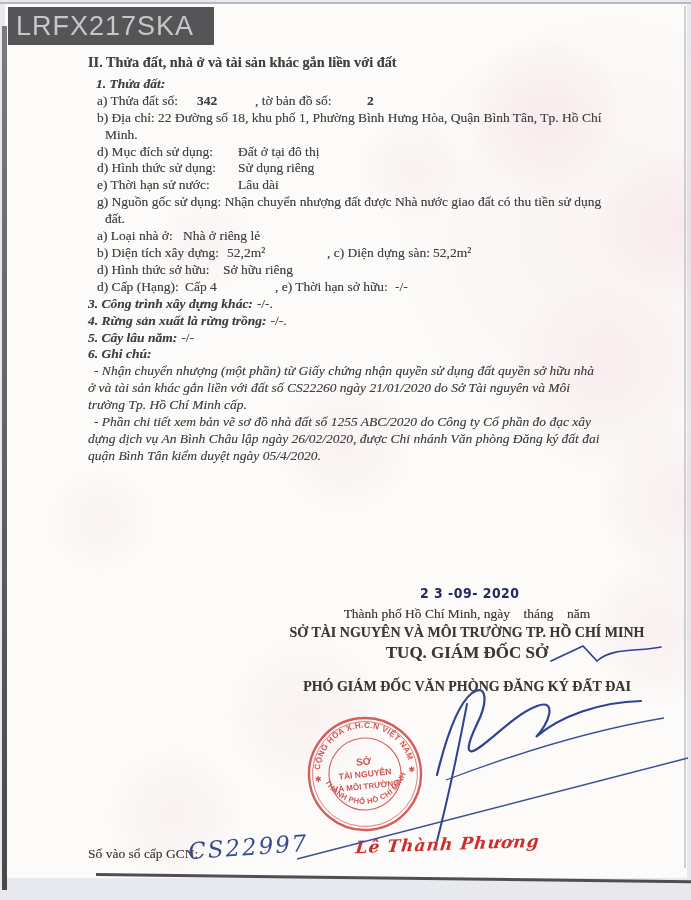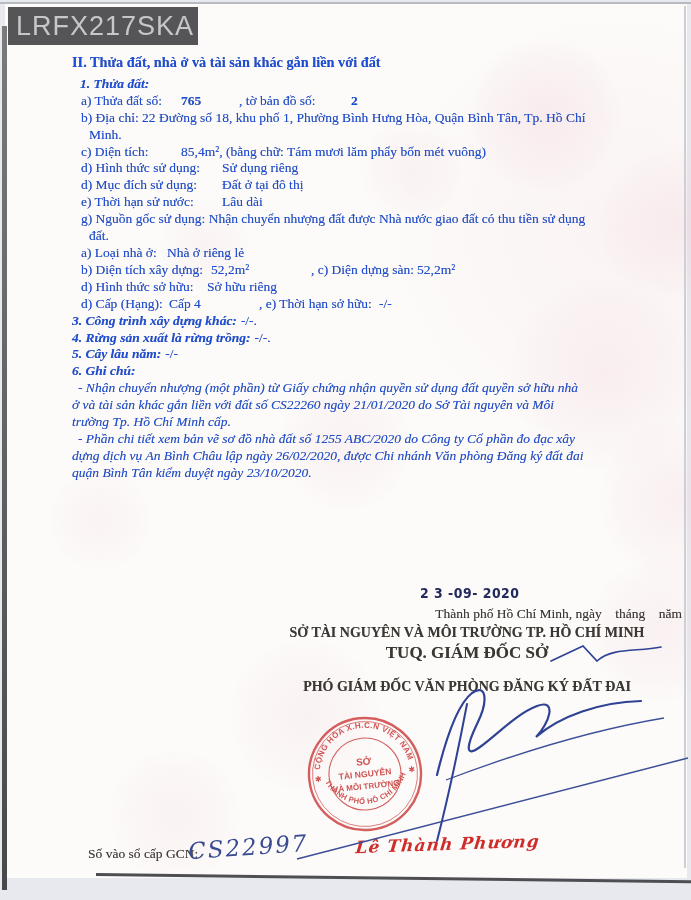--- a/index.html
+++ b/index.html
@@ -18,26 +18,26 @@
   .edge-bottom{position:absolute;left:96px;top:873px;width:596px;height:3px;background:#4e4e52;
     transform:rotate(0.7deg);transform-origin:left center;z-index:2;}
   
   .blob{position:absolute;border-radius:50%;z-index:1;pointer-events:none;
     background:radial-gradient(circle, rgba(240,198,210,0.50) 0%, rgba(240,198,210,0.20) 55%, rgba(240,198,210,0) 75%);}
   
   .wm-tag{
     position:absolute;left:8px;top:7px;z-index:10;
     background:rgba(70,70,73,0.92);color:#c6c7c9;
     font-family:"Liberation Sans", sans-serif;
-    font-size:27px;line-height:38px;padding:0 4px 0 8px;letter-spacing:1px;
+    font-size:27px;line-height:38px;padding:0 20px 0 8px;letter-spacing:1px;
   }
   
   .doc{
-    position:absolute;left:72px;top:54px;width:514px;z-index:3;
-    font-size:13.5px;line-height:16.9px;color:#1d4ed8;
+    position:absolute;left:88px;top:54px;width:514px;z-index:3;
+    font-size:13.5px;line-height:16.9px;color:#404040;
     text-shadow:0 0 0.5px rgba(62,58,54,0.45);
   }
   .sec-title{font-weight:bold;font-size:14.3px;}
   .h-bi{font-weight:bold;font-style:italic;}
   .h1{padding-left:8px;margin-top:5px;}
   .item{padding-left:17px;text-indent:-8px;}
   .note-p{text-indent:6px;font-style:italic;}
   .lbl{display:inline-block;text-indent:0;}
   .w-a1{width:100px;} .w-a2{width:58px;font-weight:bold;} .w-a3{width:112px;}
   .w-c{width:100px;}
@@ -52,21 +52,21 @@
   .signing{
     position:absolute;left:252px;top:586px;width:430px;z-index:3;
     text-align:center;color:#3b3833;text-shadow:0 0 0.5px rgba(59,56,51,0.45);
   }
   .stamp-date{
     position:absolute;left:168px;top:0;
     font-family:"DejaVu Sans", sans-serif;font-weight:bold;
     font-size:12.5px;color:#232a5e;letter-spacing:0.5px;transform:scaleY(1.08);
     text-shadow:none;
   }
-  .place-line{padding-top:20px;font-size:13.5px;white-space:pre;text-align:right;}
+  .place-line{padding-top:20px;font-size:13.5px;white-space:pre;}
   .agency-line{margin-top:3px;font-weight:bold;font-size:14px;}
   .tuq-line{margin-top:2px;font-weight:bold;font-size:17px;}
   .deputy-line{margin-top:16px;font-weight:bold;font-size:14px;}
   
   .seal{position:absolute;left:301px;top:710px;width:128px;height:128px;z-index:4;
     transform:rotate(-6deg);opacity:0.92;}
   
   .signer-name{
     position:absolute;left:356px;top:834px;z-index:5;
     font-family:"DejaVu Serif", serif;font-style:italic;font-weight:bold;
@@ -105,40 +105,39 @@
 <div class="blob" style="left:230px;top:640px;width:150px;height:150px;opacity:.35;"></div>
 <div class="blob" style="left:110px;top:750px;width:130px;height:130px;opacity:.35;"></div>
 <div class="blob" style="left:50px;top:470px;width:100px;height:100px;opacity:.3;"></div>
 
 <div class="wm-tag">LRFX217SKA</div>
 
 <div class="doc">
   <div class="sec-title">II. Thửa đất, nhà ở và tài sản khác gắn liền với đất</div>
 
   <div class="h-bi h1">1. Thửa đất:</div>
-  <div class="item"><span class="lbl w-a1">a) Thửa đất số:</span><span class="lbl w-a2">765</span><span class="lbl w-a3">, tờ bản đồ số:</span><span class="bold">2</span></div>
+  <div class="item"><span class="lbl w-a1">a) Thửa đất số:</span><span class="lbl w-a2">342</span><span class="lbl w-a3">, tờ bản đồ số:</span><span class="bold">2</span></div>
   <div class="item">b) Địa chỉ: 22 Đường số 18, khu phố 1, Phường Bình Hưng Hòa, Quận Bình Tân, Tp. Hồ Chí Minh.</div>
-  <div class="item"><span class="lbl w-c">c) Diện tích:</span><span>85,4m², (bằng chữ: Tám mươi lăm phẩy bốn mét vuông)</span></div>
+  <div class="item"><span class="lbl w-duse">d) Mục đích sử dụng:</span><span>Đất ở tại đô thị</span></div>
   <div class="item"><span class="lbl w-duse">d) Hình thức sử dụng:</span><span>Sử dụng riêng</span></div>
-  <div class="item"><span class="lbl w-duse">d) Mục đích sử dụng:</span><span>Đất ở tại đô thị</span></div>
   <div class="item"><span class="lbl w-duse">e) Thời hạn sử nước:</span><span>Lâu dài</span></div>
   <div class="item">g) Nguồn gốc sử dụng: Nhận chuyển nhượng đất được Nhà nước giao đất có thu tiền sử dụng đất.</div>
 
   <div class="item"><span class="lbl w-ha">a) Loại nhà ở:</span><span>Nhà ở riêng lẻ</span></div>
   <div class="item"><span class="lbl w-hb1">b) Diện tích xây dựng:</span><span class="lbl w-hb2">52,2m²</span><span class="lbl w-hb3">, c) Diện dựng sàn:</span><span>52,2m²</span></div>
   <div class="item"><span class="lbl w-hd">d) Hình thức sở hữu:</span><span>Sở hữu riêng</span></div>
   <div class="item"><span class="lbl w-cap1">d) Cấp (Hạng):</span><span class="lbl w-cap2">Cấp 4</span><span class="lbl w-cap3">, e) Thời hạn sở hữu:</span><span>-/-</span></div>
 
   <div><span class="h-bi">3. Công trình xây dựng khác:</span><span class="dash-val">-/-.</span></div>
   <div><span class="h-bi">4. Rừng sản xuất là rừng trồng:</span><span class="dash-val">-/-.</span></div>
   <div><span class="h-bi">5. Cây lâu năm:</span><span class="dash-val">-/-</span></div>
 
   <div class="h-bi">6. Ghi chú:</div>
   <div class="note-p">- Nhận chuyển nhượng (một phần) từ Giấy chứng nhận quyền sử dụng đất quyền sở hữu nhà ở và tài sản khác gắn liền với đất số CS22260 ngày 21/01/2020 do Sở Tài nguyên và Môi trường Tp. Hồ Chí Minh cấp.</div>
-  <div class="note-p">- Phần chi tiết xem bản vẽ sơ đồ nhà đất số 1255 ABC/2020 do Công ty Cổ phần đo đạc xây dựng dịch vụ An Bình Châu lập ngày 26/02/2020, được Chi nhánh Văn phòng Đăng ký đất đai quận Bình Tân kiểm duyệt ngày 23/10/2020.</div>
+  <div class="note-p">- Phần chi tiết xem bản vẽ sơ đồ nhà đất số 1255 ABC/2020 do Công ty Cổ phần đo đạc xây dựng dịch vụ An Bình Châu lập ngày 26/02/2020, được Chi nhánh Văn phòng Đăng ký đất đai quận Bình Tân kiểm duyệt ngày 05/4/2020.</div>
 </div>
 
 <div class="signing">
   <div class="stamp-date">2 3 -09- 2020</div>
   <div class="place-line">Thành phố Hồ Chí Minh, ngày    tháng    năm</div>
   <div class="agency-line">SỞ TÀI NGUYÊN VÀ MÔI TRƯỜNG TP. HỒ CHÍ MINH</div>
   <div class="tuq-line">TUQ. GIÁM ĐỐC SỞ</div>
   <div class="deputy-line">PHÓ GIÁM ĐỐC VĂN PHÒNG ĐĂNG KÝ ĐẤT ĐAI</div>
 </div>
 

